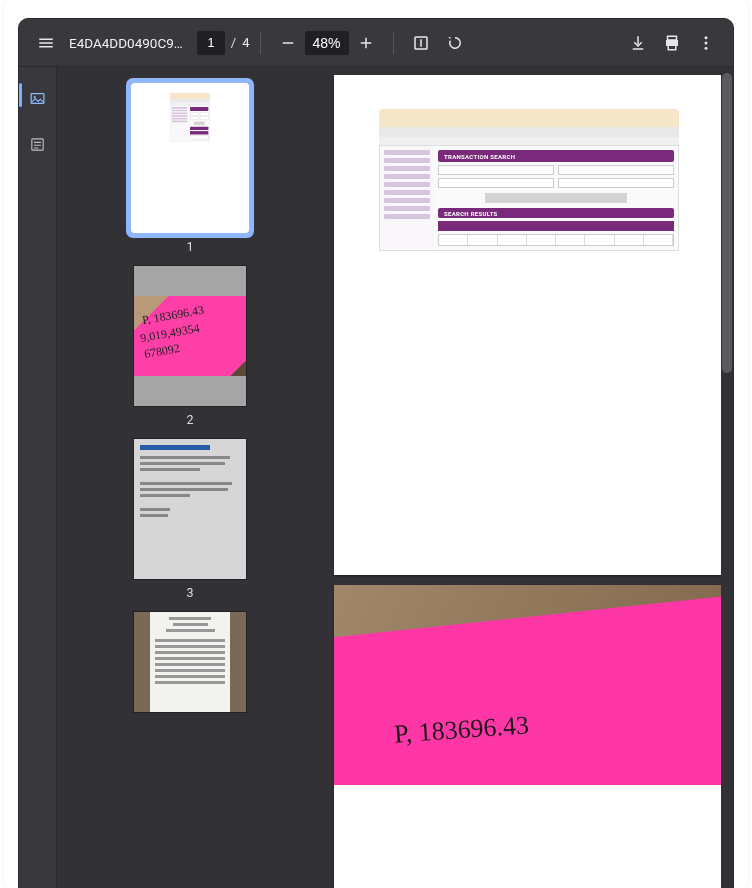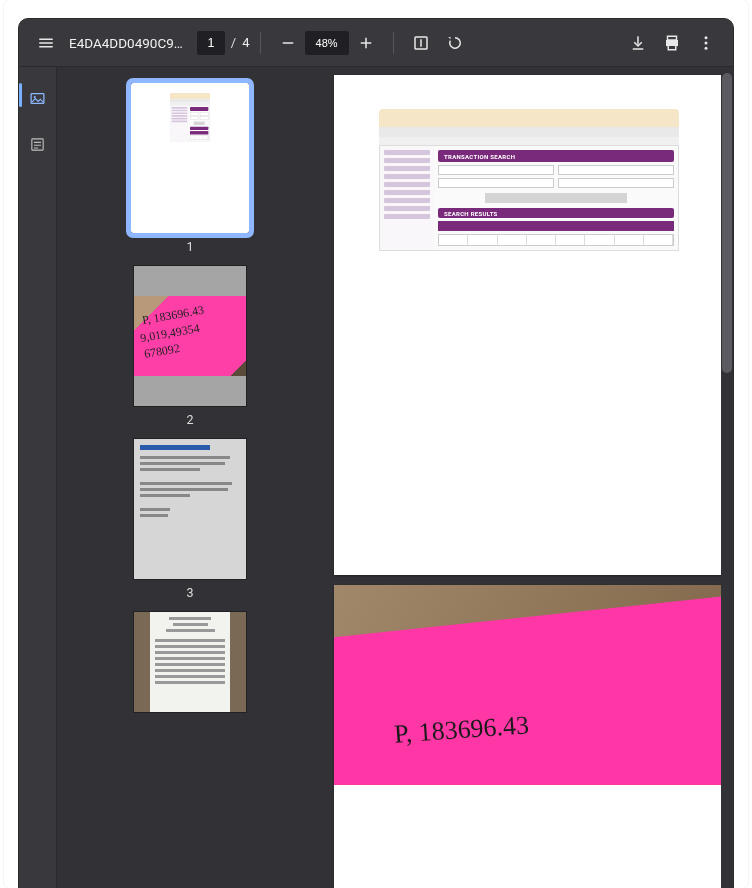--- a/index.html
+++ b/index.html
@@ -15,21 +15,21 @@
   .toolbar { height:48px; background:#38383d; display:flex; align-items:center; padding:0 10px; color:#eaeaea; border-bottom:1px solid #2a2a2d;}
   .tb-btn { width:34px;height:34px;display:flex;align-items:center;justify-content:center;border-radius:4px;cursor:pointer;}
   .tb-btn svg{width:18px;height:18px;fill:#e8e8e8;}
   .tb-btn .stroke{stroke:#e8e8e8;fill:none;stroke-width:2;}
   .filename{font-size:13.5px;color:#f0f0f0;margin-left:6px; max-width:140px;white-space:nowrap;overflow:hidden;text-overflow:ellipsis;}
   .tb-gap{width:14px;}
   .page-num-box{width:28px;height:24px;background:#202024;color:#fff;border:none;text-align:center;font-size:12.5px;border-radius:2px;outline:none;}
   .page-sep{color:#ddd;font-size:13px;margin:0 6px;}
   .page-total{color:#eee;font-size:13px;}
   .vsep{width:1px;height:22px;background:#55555a;margin:0 10px;}
-  .zoom-box{width:44px;height:24px;background:#202024;color:#fff;border:none;text-align:center;font-size:11px;border-radius:2px;outline:none;}
+  .zoom-box{width:44px;height:24px;background:#202024;color:#fff;border:none;text-align:center;font-size:14px;border-radius:2px;outline:none;}
   .tb-spacer{flex:1;}
   .viewer-body{flex:1;display:flex;overflow:hidden;background:#323236;}
   .left-rail{width:38px;background:#38383d;display:flex;flex-direction:column;align-items:center;padding-top:18px;gap:20px;border-right:1px solid #2a2a2d;position:relative;}
   .left-rail .rail-indicator{position:absolute;left:0;top:16px;width:3px;height:24px;background:#7bb0ff;border-radius:2px;}
   .rail-btn{width:26px;height:26px;display:flex;align-items:center;justify-content:center;cursor:pointer;border-radius:3px;}
   .rail-btn svg{width:17px;height:17px;}
   .thumbs{width:266px;background:#323236;overflow-y:auto;padding:16px 0 10px 0;display:flex;flex-direction:column;align-items:center;gap:12px;}
   .thumb-item{display:flex;flex-direction:column;align-items:center;gap:6px;}
   .thumb-frame{background:#fff;box-shadow:0 0 0 1px rgba(0,0,0,.3);}
   .thumb-frame.selected{outline:5px solid #8fb7ff;border-radius:2px;}

